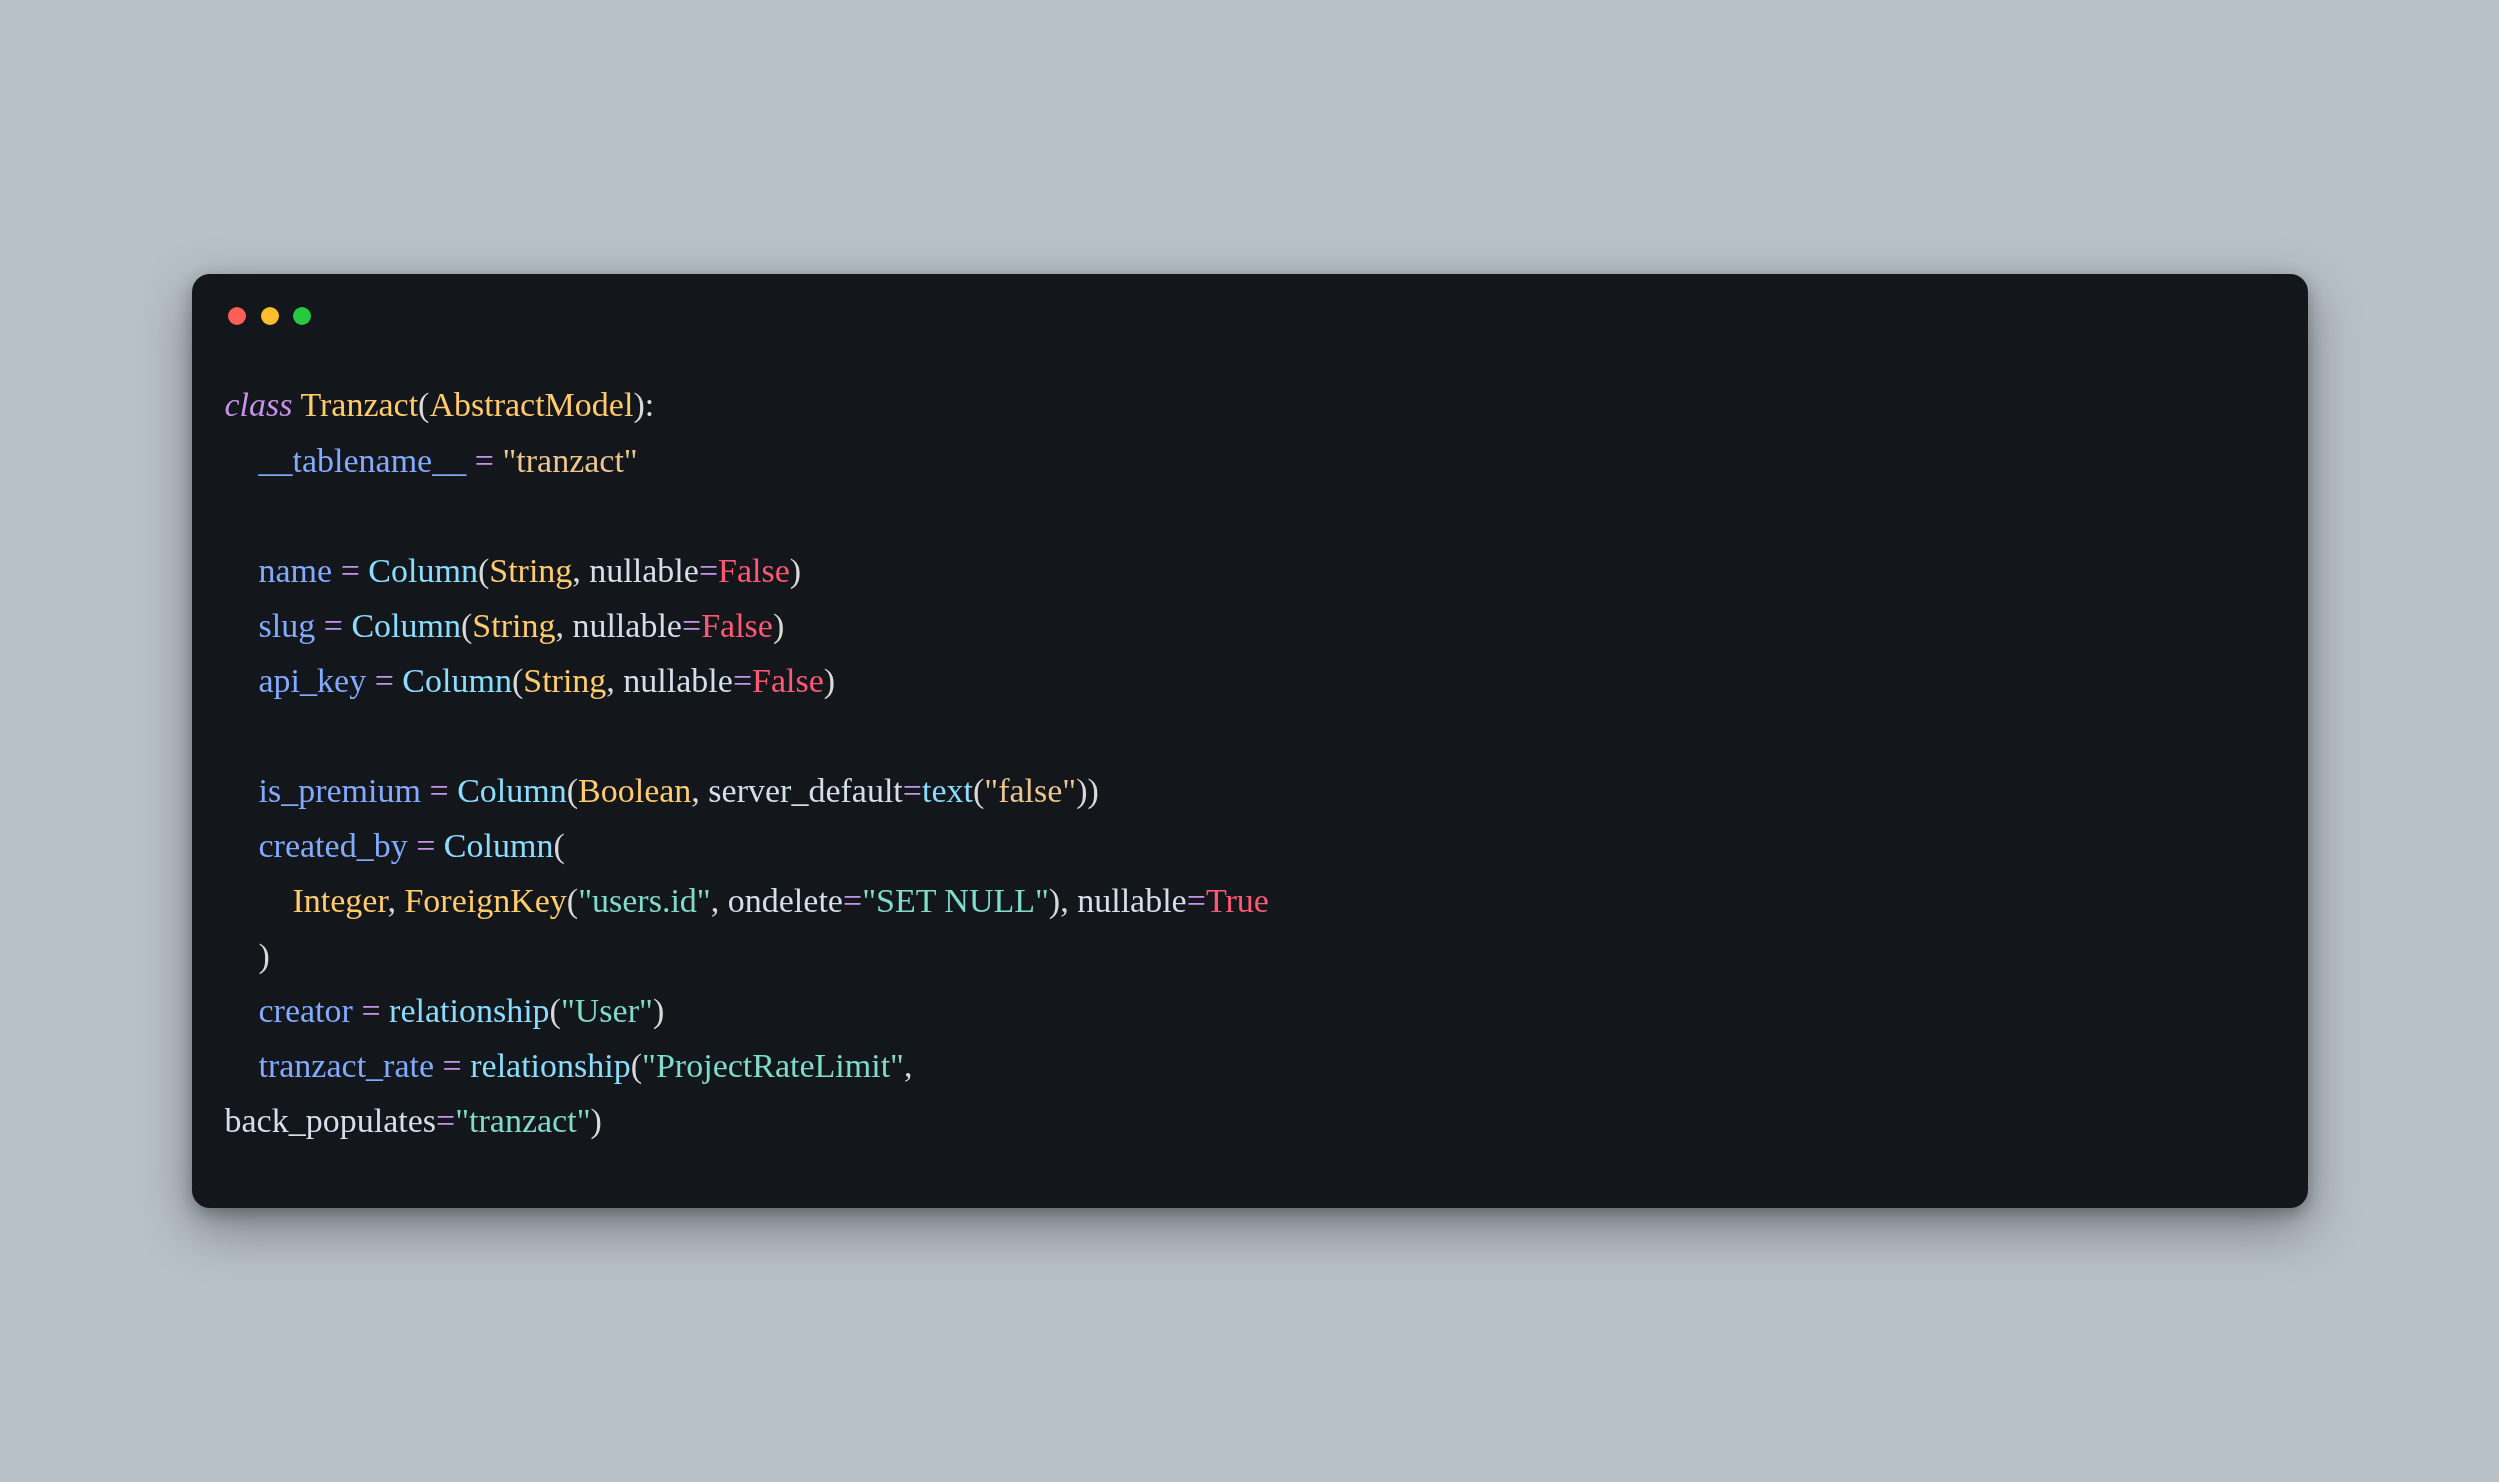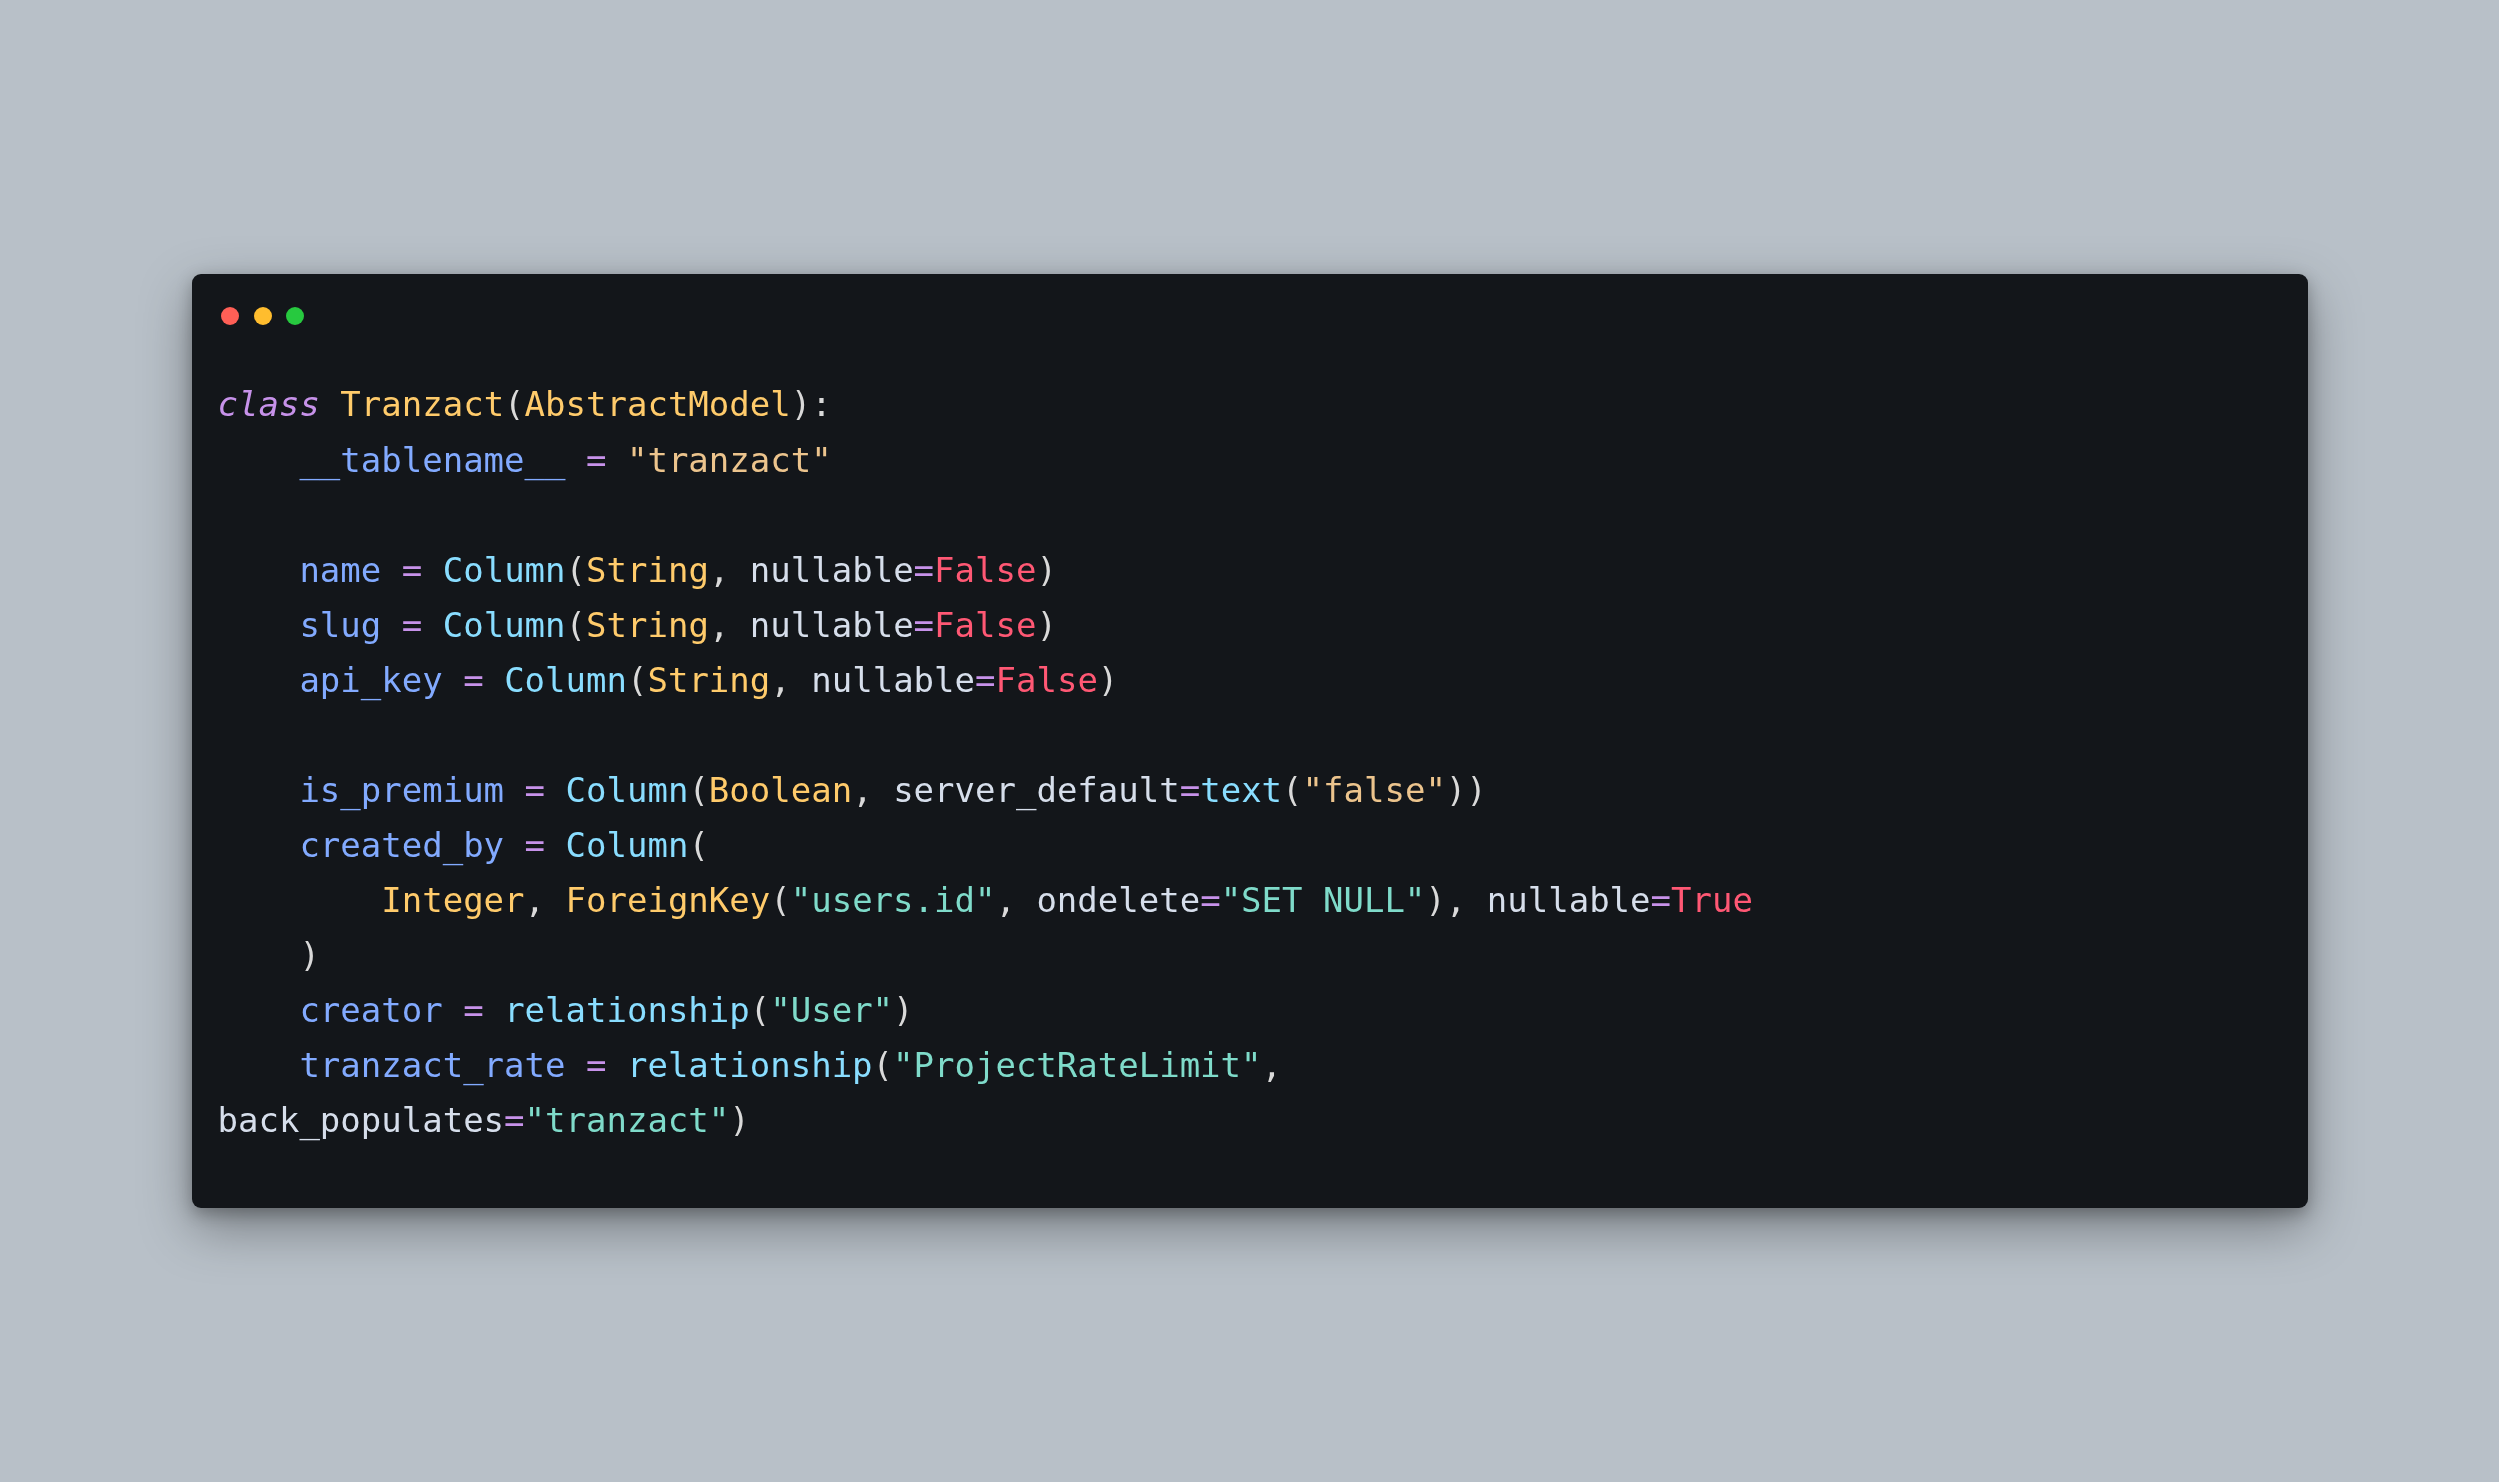--- a/index.html
+++ b/index.html
@@ -8,25 +8,26 @@
     background: #b8c0c8;
     display: flex;
     align-items: center;
     justify-content: center;
     font-family: ui-monospace, "SF Mono", Menlo, Monaco, Consolas, monospace;
     min-height: 100vh;
     padding: 39px;
   }
   .window {
     background: #13161a;
-    border-radius: 9px;
+    border-radius: 18px;
     width: 100%;
     max-width: 2116px;
     box-shadow: 0 19.5px 52px rgba(0,0,0,0.35), 0 5.2px 15.6px rgba(0,0,0,0.25);
-    padding: 33px 39px 59px 26px;
+    padding: 33px 39px 59px 33px;
+    font-family: Liberation Serif, serif;
   }
   .traffic-lights {
     display: flex;
     gap: 14.3px;
     margin-bottom: 52px;
     padding-left: 3.9px;
   }
   .dot {
     width: 18px;
     height: 18px;

